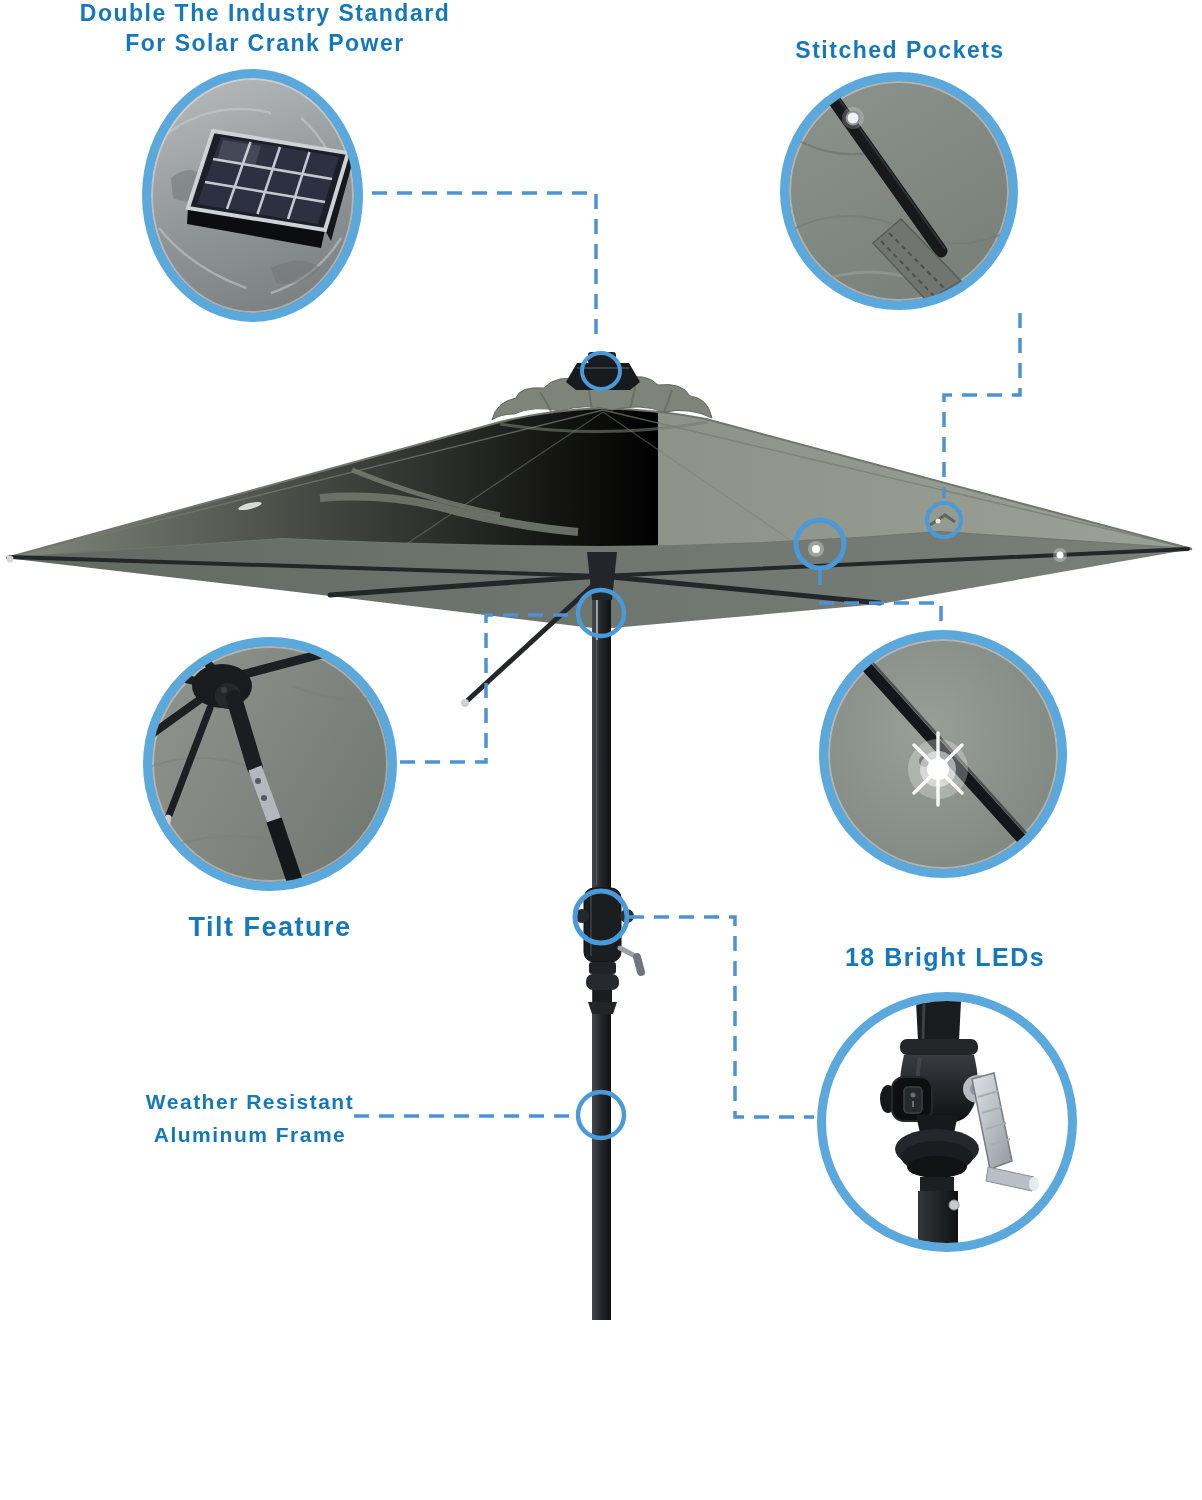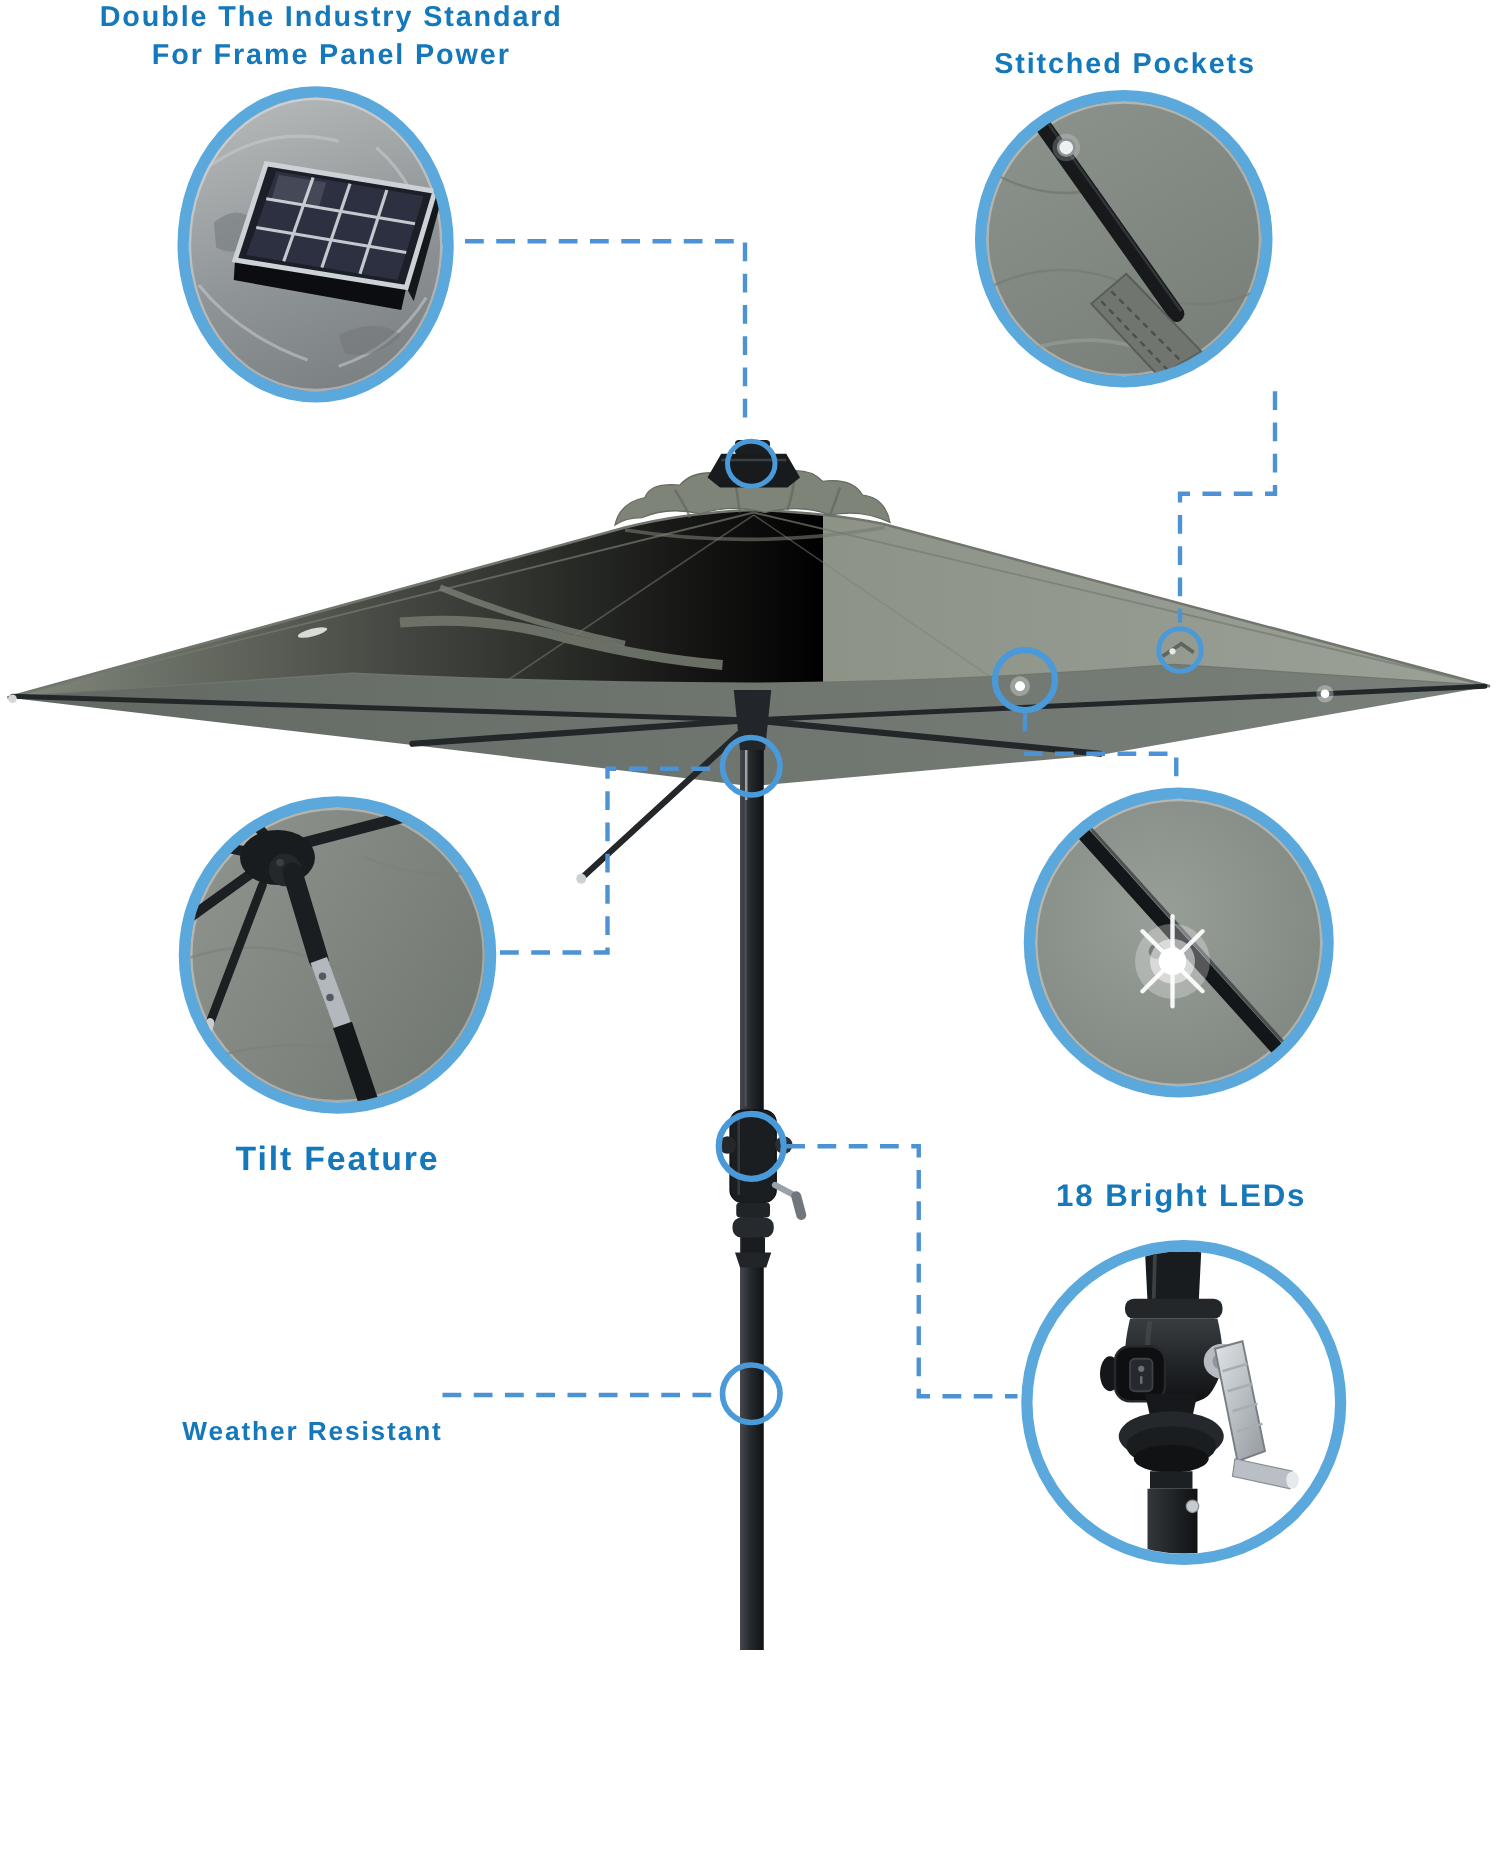--- a/index.html
+++ b/index.html
@@ -13,21 +13,21 @@
   .inset svg{display:block;width:100%;height:100%;}
   #inset-solar   {left:142px;top:69px;  width:221px;height:253px;background:linear-gradient(160deg,#b9bdbe,#8f9496 55%,#767b7d);}
   #inset-stitched{left:780px;top:72px;  width:238px;height:238px;background:linear-gradient(150deg,#8d938d,#767c76);}
   #inset-tilt    {left:143px;top:637px; width:254px;height:254px;background:linear-gradient(120deg,#90958f,#6f756f);}
   #inset-led     {left:819px;top:630px; width:248px;height:248px;background:radial-gradient(circle at 42% 40%,#989e98,#7b817b);}
   #inset-crank   {left:817px;top:992px; width:260px;height:260px;background:#ffffff;}
   #lbl-solar   {left:30px; top:-2px;  width:470px;font-size:23px;line-height:30px;}
   #lbl-stitched{left:700px;top:37px;  width:400px;font-size:23px;}
   #lbl-tilt    {left:138px;top:912px; width:264px;font-size:27px;}
   #lbl-leds    {left:805px;top:943px; width:280px;font-size:25px;}
-  #lbl-frame   {left:105px;top:1085px;width:290px;font-size:21px;line-height:33px;margin-top:44px;}
+  #lbl-frame   {left:105px;top:1085px;width:290px;font-size:21px;line-height:33px;}
   #lbl-crank   {left:765px;top:1266px;width:365px;font-size:23px;line-height:33px;}
   #logo{position:absolute;z-index:3;left:500px;top:1364px;width:212px;height:132px;border-radius:50%;
         border:5px solid #d9ae39;box-sizing:border-box;overflow:hidden;
         background:radial-gradient(ellipse at 50% 30%,#7fa9dc,#3a69ae 55%,#1f4587 100%);
         box-shadow:0 0 0 2px #c1922a, inset 0 0 0 3px #8a6a15, inset 0 0 14px rgba(0,0,0,.55);}
   #logo .gloss{position:absolute;left:12%;top:5%;width:76%;height:44%;border-radius:50%;
         background:linear-gradient(rgba(255,255,255,.55),rgba(255,255,255,.04));z-index:3;}
   #logo svg{position:absolute;inset:0;z-index:1;}
   .logo-text{position:absolute;inset:0;z-index:2;display:flex;align-items:center;justify-content:center;
         transform:rotate(-5deg);font-family:"Liberation Serif",serif;font-style:italic;font-weight:bold;
@@ -147,33 +147,34 @@
       <circle cx="820" cy="544" r="24" stroke-width="5"></circle>
       <circle cx="944" cy="520" r="17" stroke-width="4"></circle>
       <circle cx="601" cy="613" r="23" stroke-width="4.5"></circle>
       <circle cx="601" cy="917" r="26" stroke-width="5"></circle>
       <circle cx="601" cy="1115" r="23" stroke-width="4.5"></circle>
     </g>
   </svg>
 
   <div class="lbl" id="lbl-solar">
     <span>Double The Industry Standard</span>
-    <span>For Frame Panel Power</span>
+    <span>For Solar Crank Power</span>
   </div>
   <div class="lbl" id="lbl-stitched">
     <span>Stitched Pockets</span>
   </div>
   <div class="lbl" id="lbl-tilt">
     <span>Tilt Feature</span>
   </div>
   <div class="lbl" id="lbl-leds">
     <span>18 Bright LEDs</span>
   </div>
   <div class="lbl" id="lbl-frame">
     <span>Weather Resistant</span>
+    <span>Aluminum Frame</span>
   </div>
 
   <div class="inset" id="inset-solar">
     <svg viewBox="0 0 203 235" preserveAspectRatio="none">
       <path d="M10 60 Q60 20 120 35 M150 40 Q185 70 190 120 M8 150 Q40 190 95 210 M120 215 Q165 200 190 160" stroke="#c8cccd" stroke-width="2.5" fill="none" opacity="0.55"></path>
       <path d="M20 100 Q45 80 60 110 Q40 130 22 120 Z" fill="#6e7476" opacity="0.5"></path>
       <path d="M120 190 Q150 175 170 190 Q150 210 125 205 Z" fill="#6e7476" opacity="0.45"></path>
       <path d="M37 130 L174 152 L170 170 L36 146 Z" fill="#0b0d10"></path>
       <path d="M174 152 L197 75 L201 86 L180 163 Z" fill="#14171c"></path>
       <path d="M62 53 L197 75 L174 152 L37 130 Z" fill="#1c1f27" stroke="#cdd2d6" stroke-width="4"></path>

